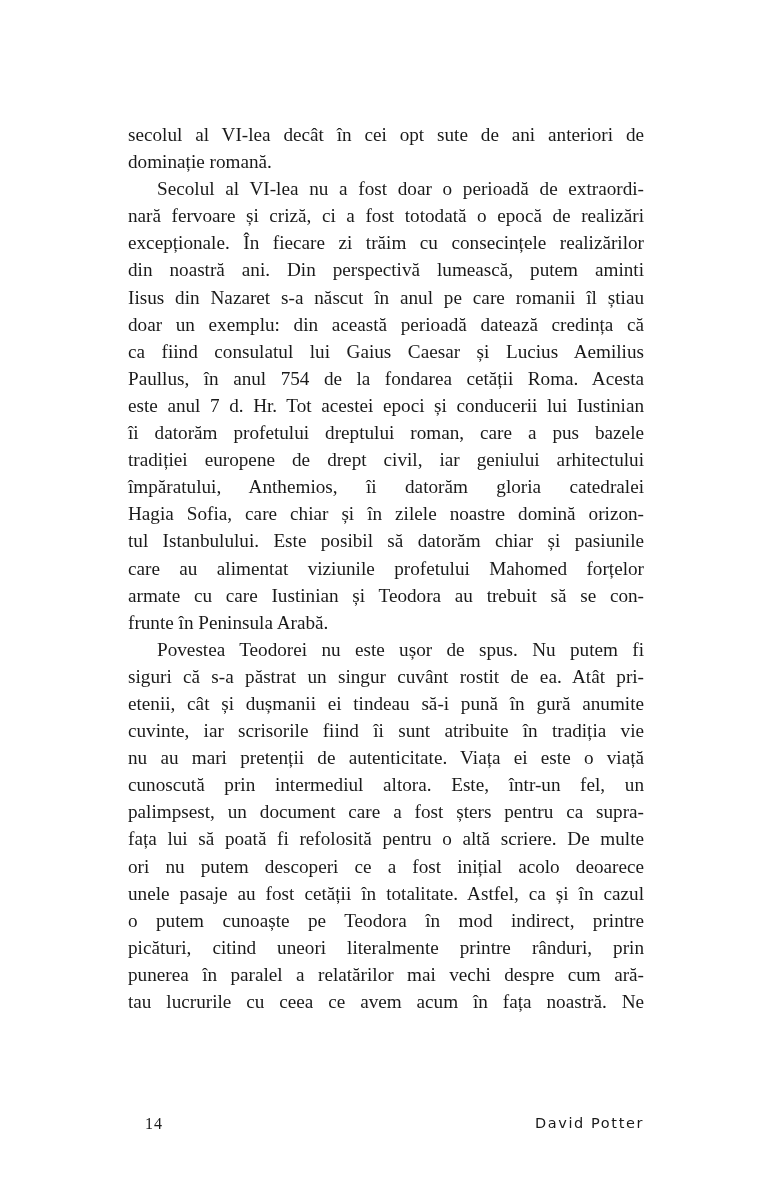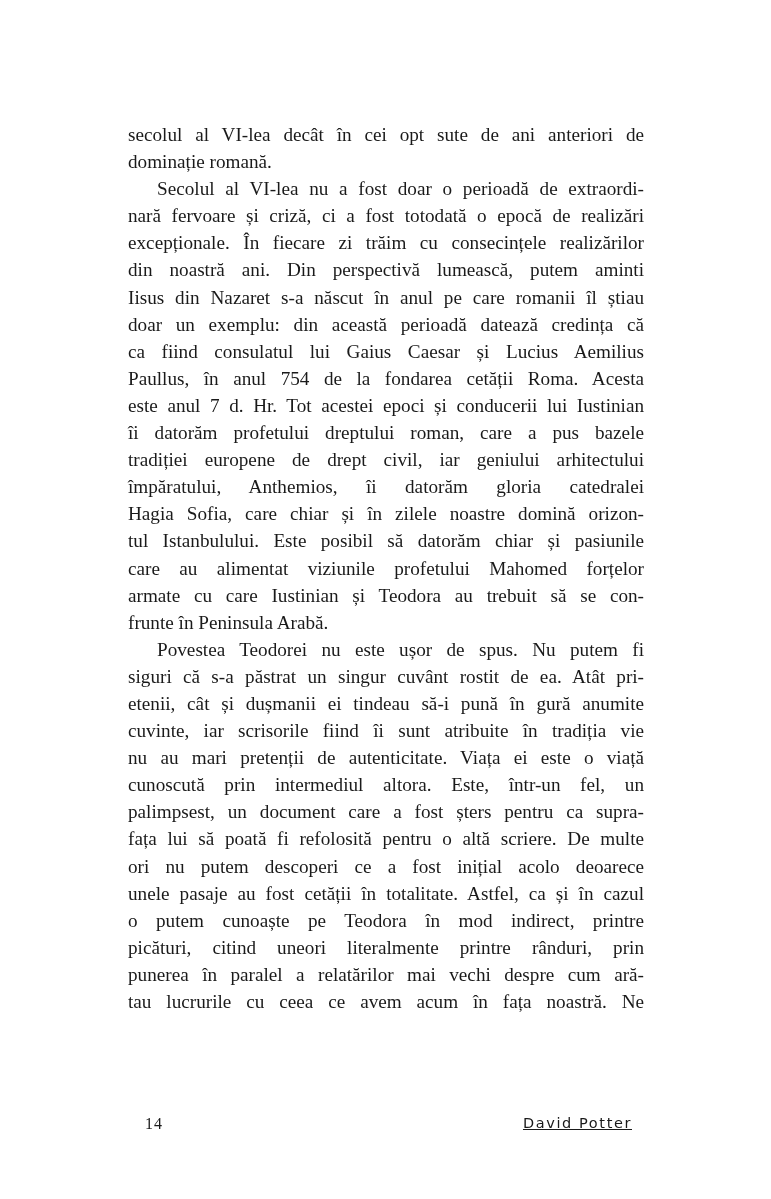--- a/index.html
+++ b/index.html
@@ -10,21 +10,21 @@
     font-size: 19.2px; line-height: 27.1px; color: #1a1a1a;
   }
   .line { display: block; white-space: nowrap; text-align: justify; text-align-last: justify; height: 27.1px; }
   .line.last { text-align-last: left; }
   .line.indent { padding-left: 29px; }
   .footer {
     position: absolute; left: 128px; top: 1113px; width: 516px; height: 24px;
     font-family: "DejaVu Sans", "Liberation Sans", sans-serif; color: #1a1a1a;
   }
   .page-num { position: absolute; left: 0; top: 2px; font-family: "Liberation Serif", serif; font-size: 16px; letter-spacing: 1px; margin-left: 17px; }
-  .author { position: absolute; right: 12px; top: 2px; font-size: 14.5px; letter-spacing: 1.6px; text-decoration: underline; }
+  .author { position: absolute; right: 0; top: 2px; font-size: 14.5px; letter-spacing: 1.6px; }
 </style>
 </head>
 <body>
 
 <div class="page">
   <div>
     <span class="line">secolul al VI-lea decât în cei opt sute de ani anteriori de</span>
     <span class="line last">dominație romană.</span>
   </div>
   <div>

